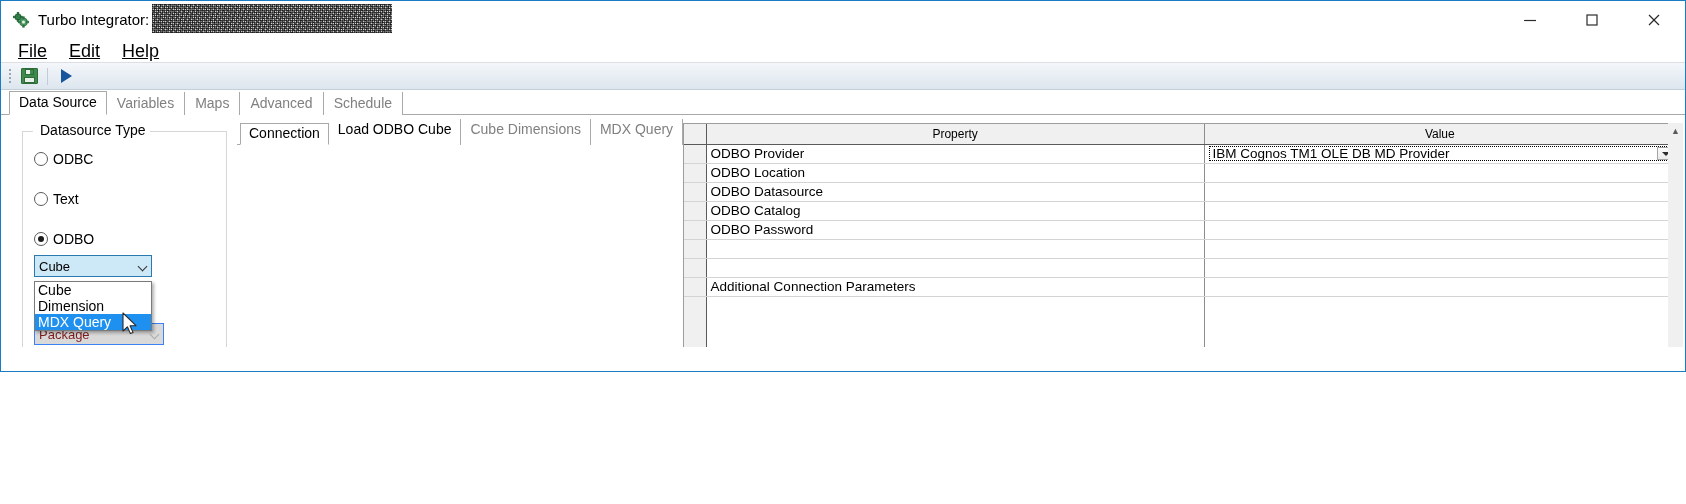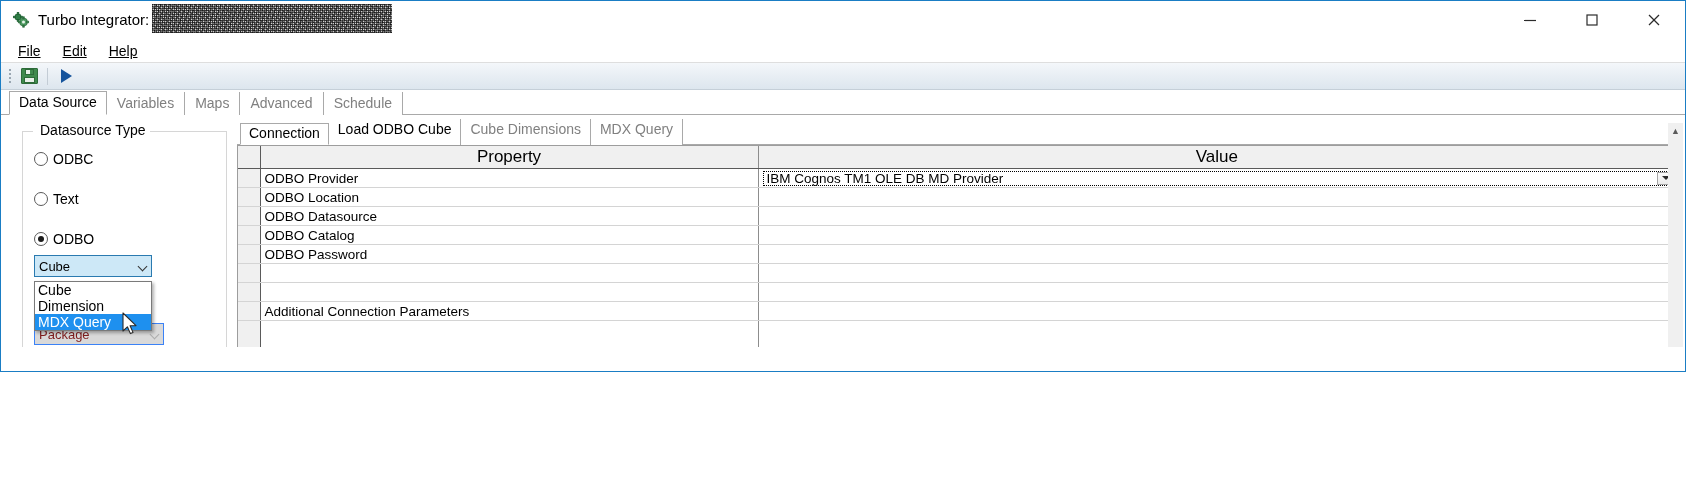--- a/index.html
+++ b/index.html
@@ -72,21 +72,21 @@
   
   .menubar {
     height: 24px;
     background: #ffffff;
     display: flex;
     align-items: center;
     padding-left: 6px;
     border-bottom: 1px solid #dedede;
   }
   .menu-item {
-    font-size: 14px;
+    font-size: 18px;
     color: #000;
     padding: 2px 11px;
     line-height: 16px;
   }
   .menu-item u { text-decoration: underline; }
 
   
   .toolbar {
     height: 27px;
     background: linear-gradient(to bottom, #f4f7fa 0%, #e8eef4 50%, #dde6ee 100%);
@@ -265,21 +265,21 @@
 
   
   .cursor { position: absolute; z-index: 60; pointer-events: none; }
 
   
   .rightpanel {
     flex: 1;
     margin-left: 10px;
     position: relative;
     display: flex;
-    flex-direction: column;
+    flex-direction: row;
   }
   .itabstrip {
     height: 22px;
     display: flex;
     align-items: flex-end;
     padding-left: 3px;
     position: relative;
   }
   .itabstrip::after {
     content: "";
@@ -320,21 +320,21 @@
     table-layout: fixed;
     font-size: 13.5px;
     color: #000;
   }
   .gridtable th {
     height: 20px;
     background: #f0f0f0;
     border-right: 1px solid #8d8d8d;
     border-bottom: 1px solid #5a5a5a;
     font-weight: normal;
-    font-size: 17px;
+    font-size: 12px;
     color: #000;
   }
   .gridtable th.corner { width: 22px; background: #f0f0f0; border-right: 1px solid #5a5a5a;}
   .gridtable td {
     height: 19px;
     border-right: 1px solid #d4d4d4;
     border-bottom: 1px solid #d4d4d4;
     padding: 0 0 0 4px;
     white-space: nowrap;
     overflow: hidden;

